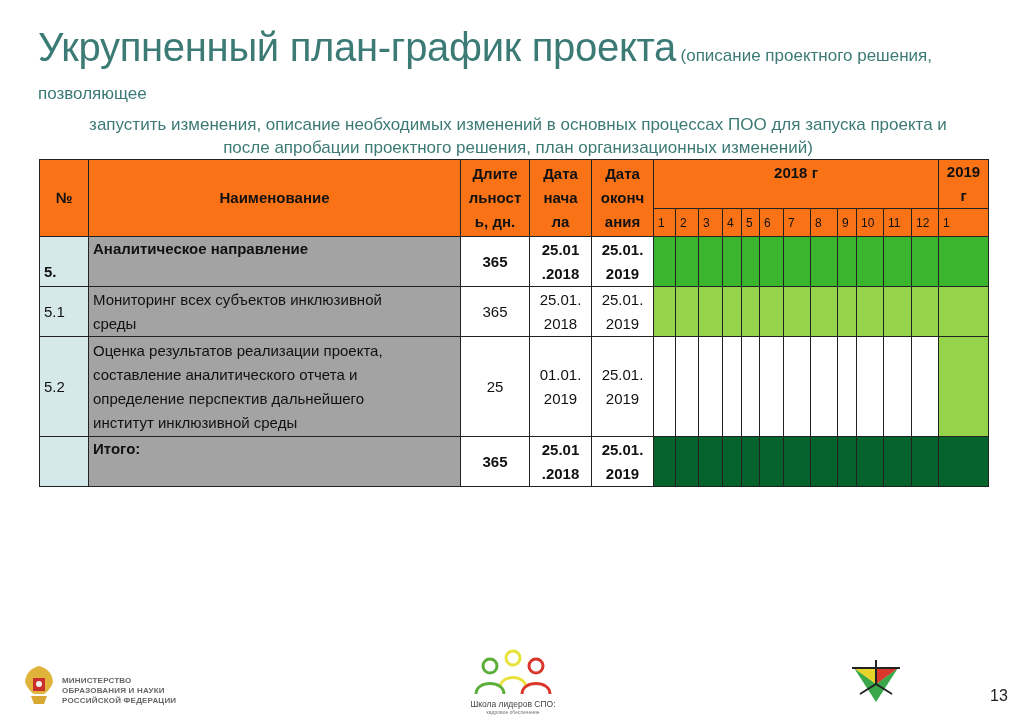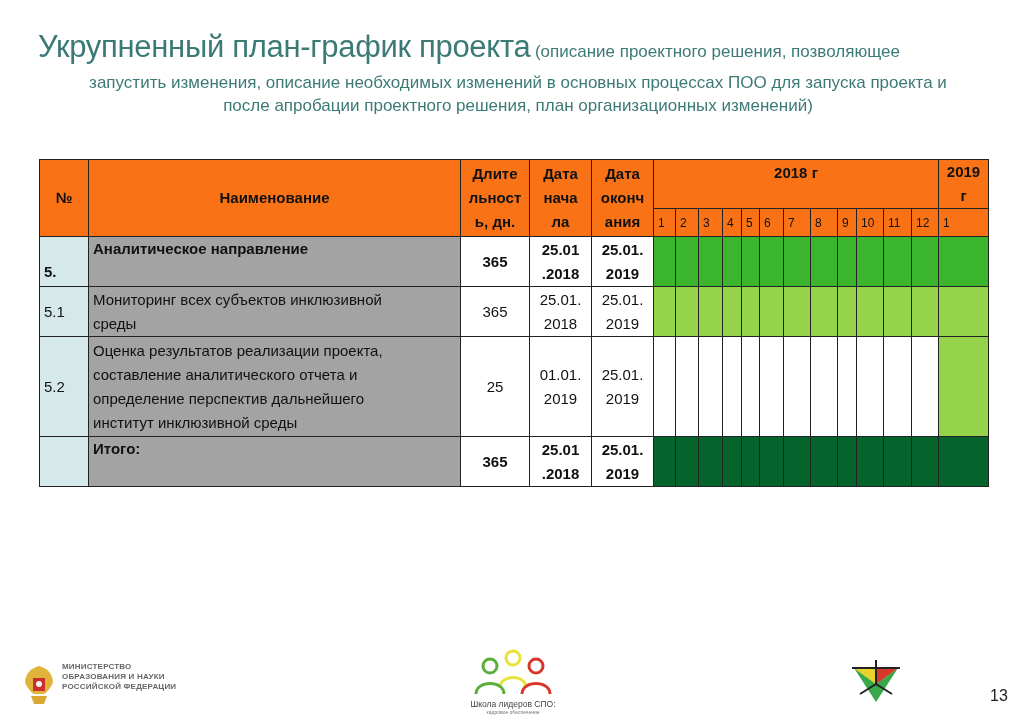--- a/index.html
+++ b/index.html
@@ -4,21 +4,21 @@
 <style>
   html, body { margin:0; padding:0; }
   body {
     width:1024px; height:723px; background:#ffffff; position:relative; overflow:hidden;
     font-family:"Liberation Sans", "DejaVu Sans", sans-serif; color:#111;
   }
   .title {
     position:absolute; left:38px; top:28px; width:960px;
     color:#3c7a76; line-height:23px;
   }
-  .title .big { font-size:31px; letter-spacing:-0.3px; }
+  .title .big { font-size:40px; letter-spacing:-0.3px; }
   .title .small { font-size:17px;text-align:center; }
   .title-line1 { line-height:38px; }
 
   table.plan {
     position:absolute; left:39px; top:159px;
     border-collapse:collapse; table-layout:fixed;
     font-size:15px;
   }
   table.plan td {
     border:1.5px solid #222; padding:0 4px; vertical-align:middle;
@@ -30,21 +30,21 @@
   .white { background:#ffffff; text-align:center; }
   .bold { font-weight:bold; }
   .mh { font-weight:normal; font-size:12px; text-align:left; padding-left:4px; }
   .c-dark   { background:#3bb52e; }
   .c-light  { background:#95d34b; }
   .c-empty  { background:#ffffff; }
   .c-deep   { background:#05632c; }
   .top { vertical-align:top !important; }
 
   .footer-logo { position:absolute; }
-  .moe { left:22px; top:662px; display:flex; align-items:flex-start; }
+  .moe { left:22px; top:662px; display:flex; align-items:flex-end; }
   .moe .emblem { width:34px; height:44px; }
   .moe .txt { font-size:8px; font-weight:bold; color:#666; line-height:10px; margin-left:6px; letter-spacing:0.2px; }
   .school { left:458px; top:648px; width:110px; text-align:center; }
   .school .caption { font-size:8.5px; color:#444; line-height:9px; }
   .school .sub { font-size:5px; color:#777; }
   .ginfo { left:852px; top:660px; display:flex; align-items:center; }
   .ginfo .word { font-size:26px; font-weight:bold; color:#222; letter-spacing:-0.5px; margin-left:4px; line-height:24px; }
   .ginfo .tag { font-size:4px; color:#555; margin-left:20px; }
   .pagenum { position:absolute; left:990px; top:687px; font-size:16px; color:#222; }
 </style>

